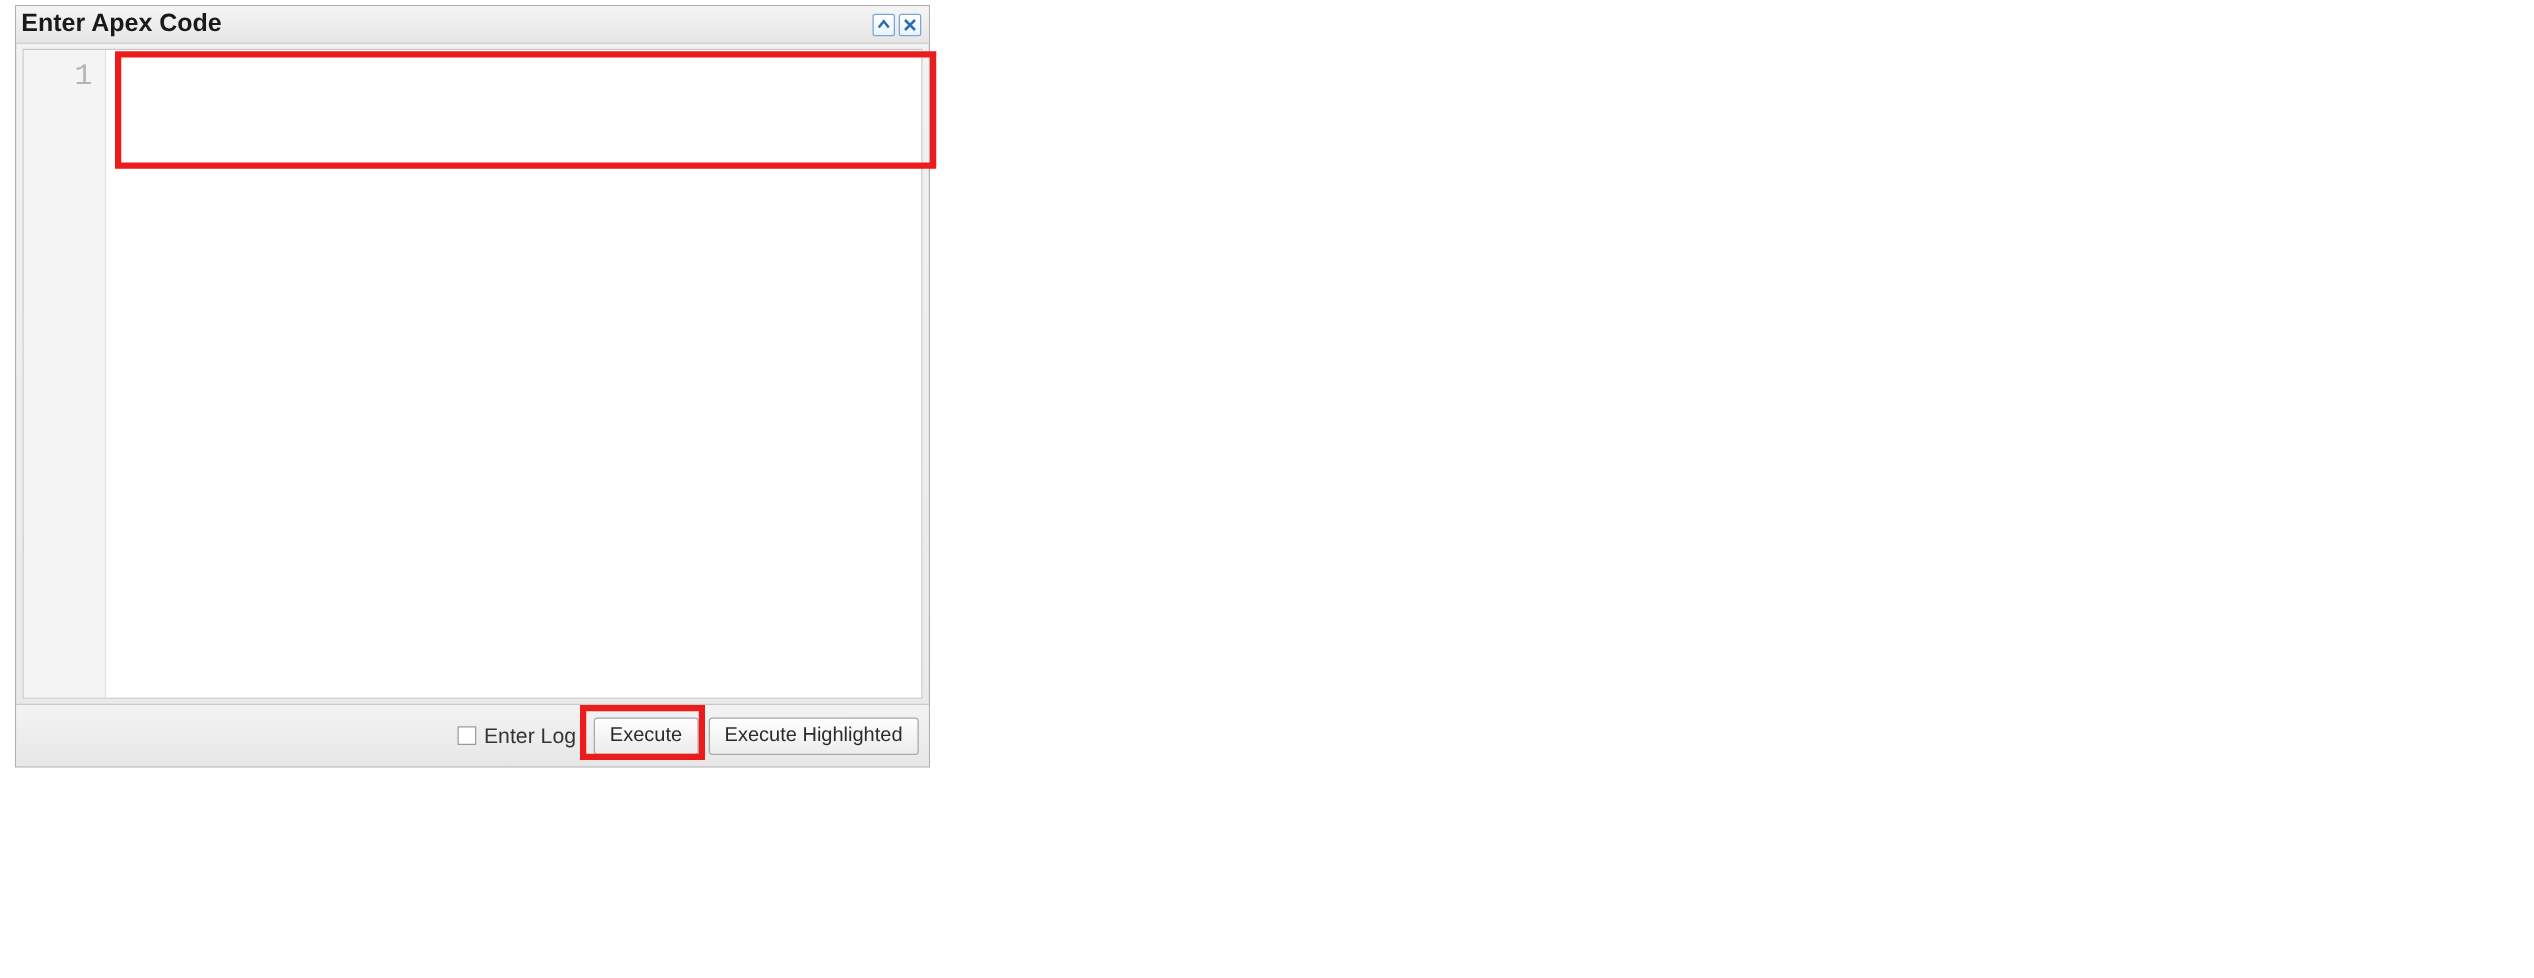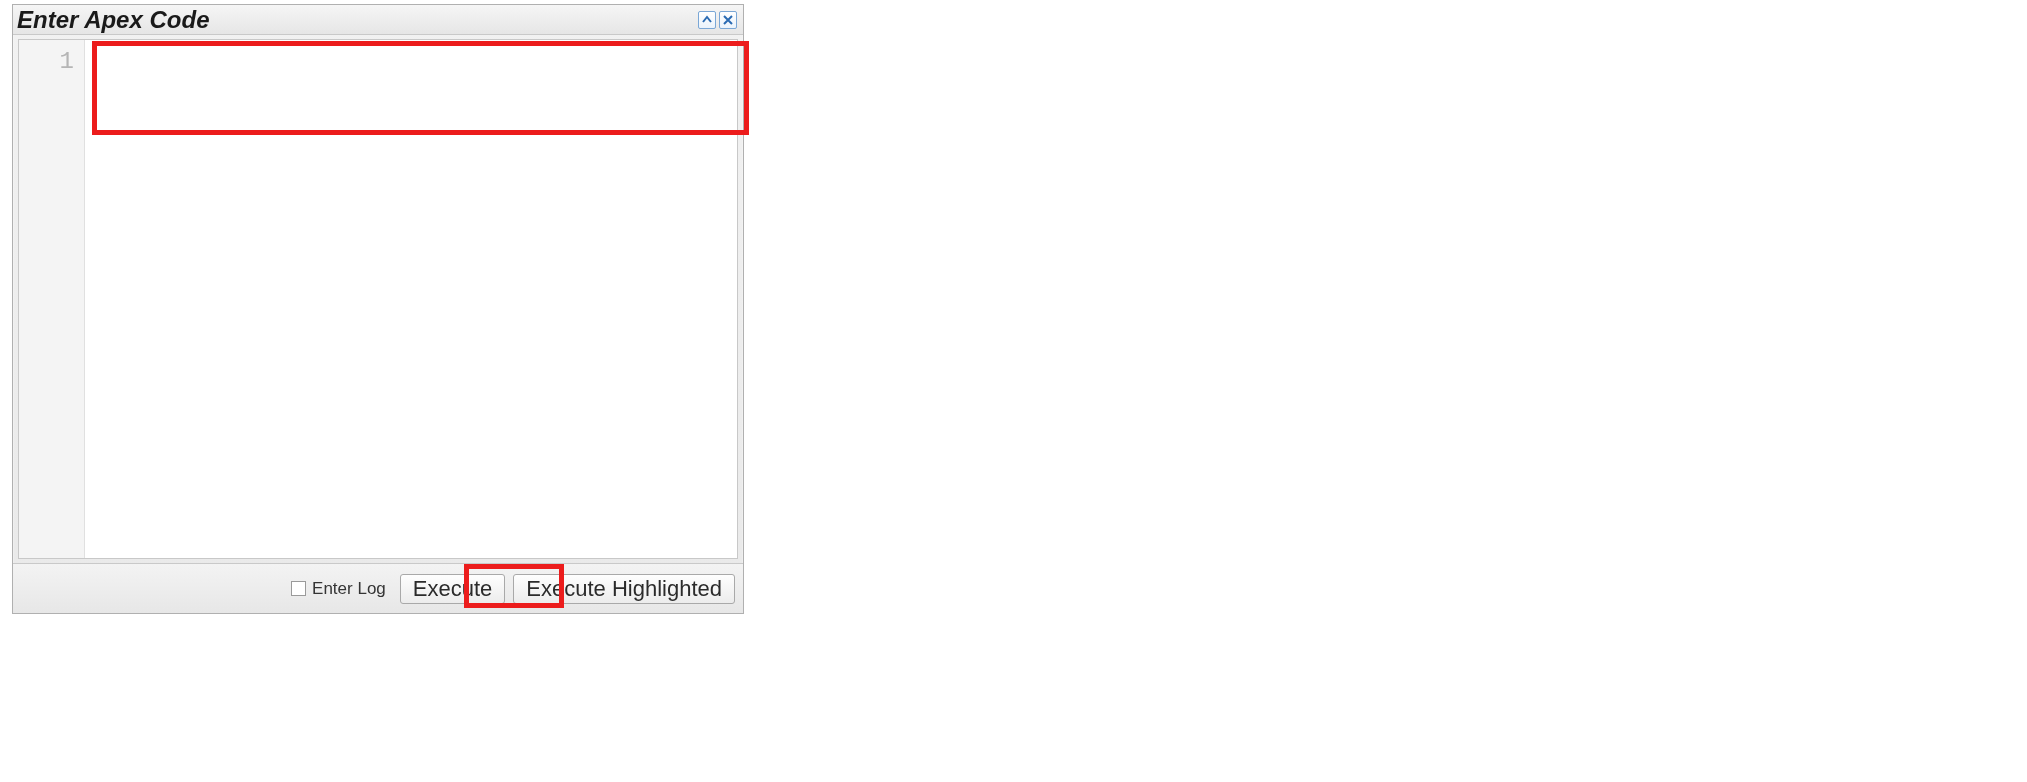--- a/index.html
+++ b/index.html
@@ -30,23 +30,22 @@
       height: 30px;
       display: flex;
       align-items: center;
       justify-content: space-between;
       background: linear-gradient(#f5f5f5, #e6e6e6);
       border-bottom: 1px solid #c9c9c9;
       padding: 0 6px 0 4px;
     }
     .panel-title {
       font-weight: bold;
-      font-size: 24px;
+      font-size: 20px;
       color: #1a1a1a;
-      font-style: italic;
     }
     .header-controls {
       display: flex;
       gap: 3px;
     }
     .hdr-btn {
       width: 18px;
       height: 18px;
       border: 1px solid #7aa7d6;
       background: linear-gradient(#ffffff, #eaf3fc);
@@ -118,21 +117,21 @@
       border: 1px solid #9a9a9a;
       background: #ffffff;
       cursor: pointer;
     }
     .btn {
       height: 30px;
       padding: 0 12px;
       border: 1px solid #a9a9a9;
       background: linear-gradient(#fefefe, #ececec);
       border-radius: 3px;
-      font-size: 22px;
+      font-size: 16px;
       color: #2b2b2b;
       cursor: pointer;
       display: flex;
       align-items: center;
     }
     
     .hl-box {
       position: absolute;
       border: 5px solid #ec1c1c;
       pointer-events: none;

